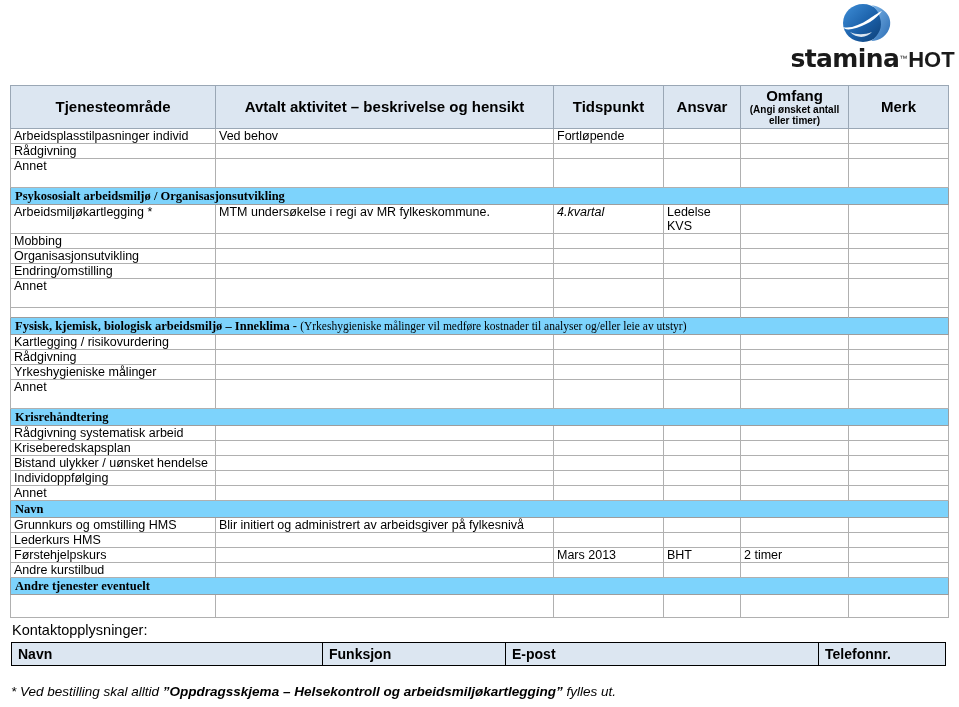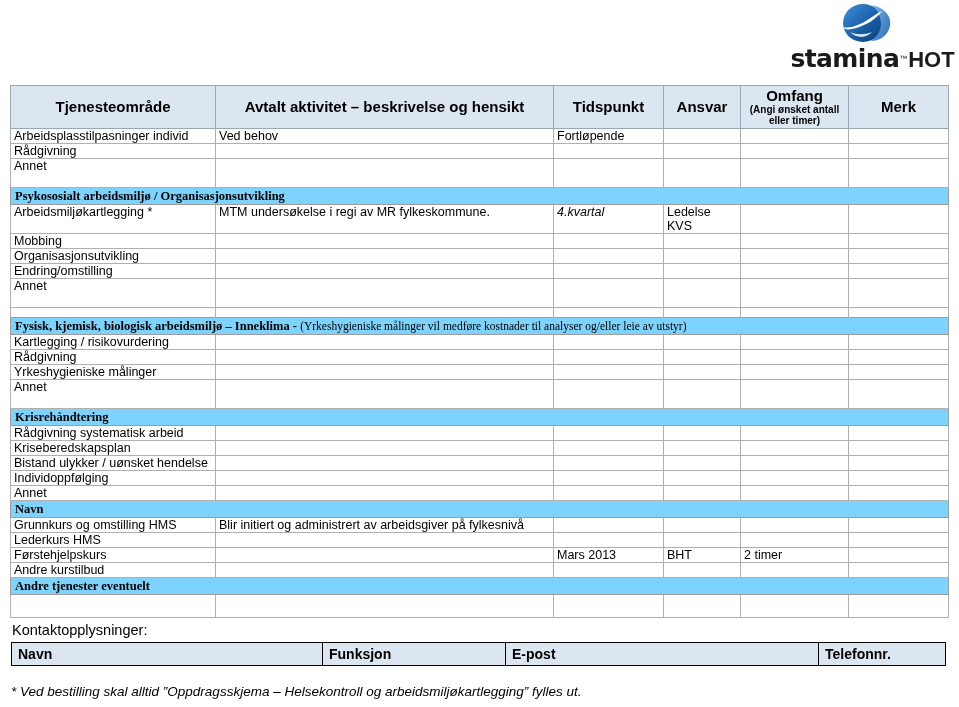--- a/index.html
+++ b/index.html
@@ -154,21 +154,21 @@
 
   
   .footnote {
     position: absolute;
     left: 11px;
     top: 684px;
     font-size: 13.5px;
     font-style: italic;
     white-space: nowrap;
   }
-  .footnote b { font-weight: normal; }
+  .footnote b { font-weight: bold; }
 </style>
 </head>
 <body>
 
 <div class="logo-area">
   <div class="logo-mark">
     <svg viewBox="0 0 56 44" width="56" height="44" xmlns="http://www.w3.org/2000/svg">
       <defs>
         <linearGradient id="g1" x1="0" y1="0" x2="1" y2="1">
           <stop offset="0%" stop-color="#3f8fd8"></stop>

